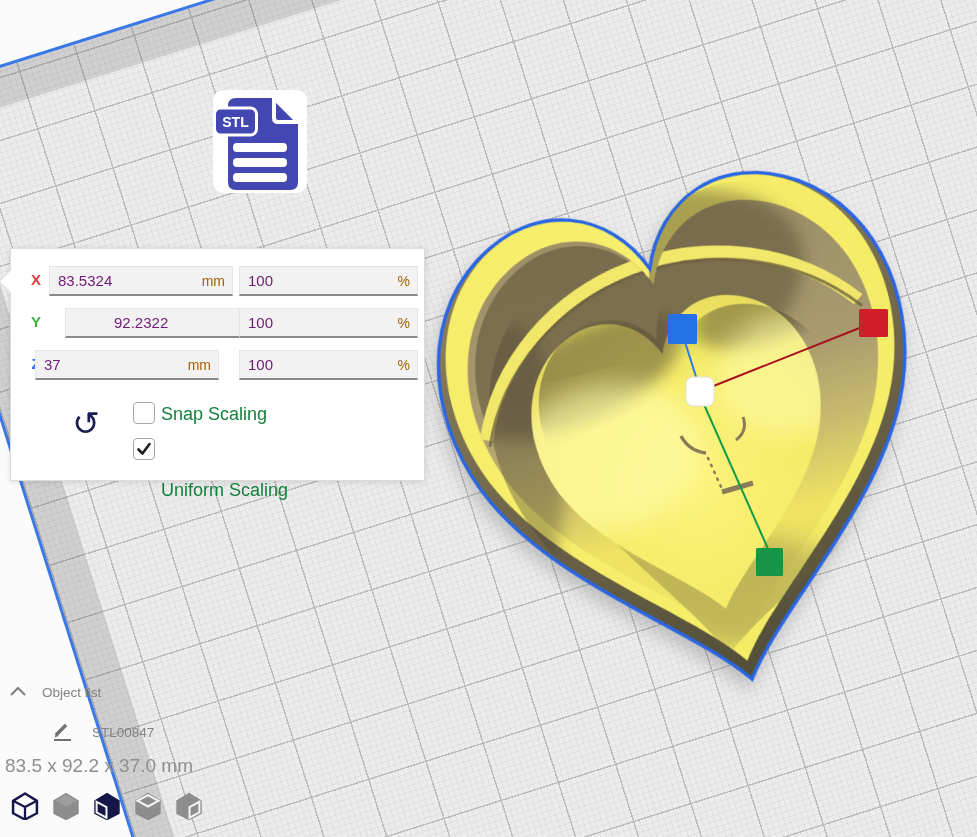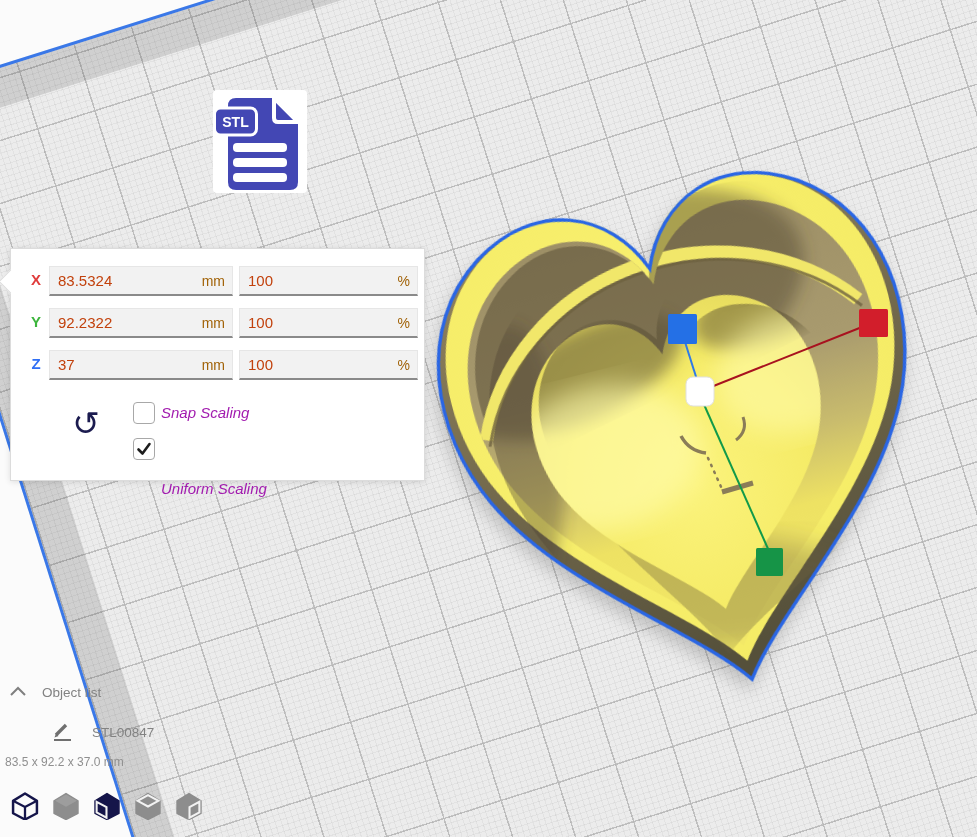--- a/index.html
+++ b/index.html
@@ -19,50 +19,50 @@
   .plate::before{content:"";position:absolute;inset:0;
          background:
            linear-gradient(rgba(60,60,60,0.16),rgba(60,60,60,0.16)) top left/100% 38px no-repeat,
            linear-gradient(rgba(60,60,60,0.16),rgba(60,60,60,0.16)) top left/38px 100% no-repeat;}
 
   
   .model{position:absolute;left:400px;top:70px;width:580px;height:640px;z-index:2;}
 
   
   .stl-card{position:absolute;left:213px;top:90px;width:94px;height:103px;background:#fff;
-            border-radius:4px;z-index:3;}
+            border-radius:11px;z-index:3;}
   .stl-card svg{position:absolute;left:0;top:0;}
 
   
   .scale-panel{position:absolute;left:10px;top:248px;width:413px;height:231px;background:#fff;
                border:1px solid #dcdcdc;box-shadow:0 1px 6px rgba(0,0,0,0.12);z-index:5;}
   .panel-notch{position:absolute;left:-9px;top:24px;width:16px;height:16px;background:#fff;
                border-left:1px solid #dcdcdc;border-bottom:1px solid #dcdcdc;
                transform:rotate(45deg);}
   .axis-label{position:absolute;width:18px;font-size:15px;font-weight:bold;text-align:center;}
   .axis-x{color:#e03c3c;}.axis-y{color:#3cb53c;}.axis-z{color:#2f6ff5;}
   .field{position:absolute;height:27px;background:#f2f2f2;border:1px solid #e6e6e6;
          border-bottom:2px solid #8a8a8a;}
   .field input{width:100%;height:100%;box-sizing:border-box;border:none;background:transparent;
-         font-family:"Liberation Sans",sans-serif;font-size:15px;color:#c2410c;
+         font-family:"Liberation Sans",sans-serif;font-size:15px;color:#701a75;
          padding:0 30px 0 8px;outline:none;}
   .suffix{position:absolute;right:7px;top:6px;font-size:14px;color:#a16207;pointer-events:none;}
   .reset-btn{position:absolute;left:58px;top:406px;width:34px;height:34px;border:none;
          background:transparent;color:#1b1b4f;font-size:33px;line-height:34px;cursor:pointer;
          font-family:"DejaVu Sans",sans-serif;padding:0;}
   .checkbox{position:absolute;width:20px;height:20px;background:#fff;border:1.5px solid #a8a8a8;
             border-radius:4px;cursor:pointer;}
   .checkbox .check{display:none;position:absolute;left:1px;top:1px;}
   .checkbox.checked .check{display:block;}
-  .chk-label{position:absolute;font-size:15px;color:#a21caf;font-style:italic;}
+  .chk-label{position:absolute;font-size:18px;color:#15803d;}
 
   
   .status{position:absolute;z-index:5;color:#828282;font-size:13.5px;}
   .row-icon{position:absolute;left:8px;}
-  .dims{position:absolute;left:5px;top:755px;font-size:12px;color:#8f8f8f;z-index:5;}
+  .dims{position:absolute;left:5px;top:755px;font-size:19px;color:#8f8f8f;z-index:5;}
 
   
   .view-toolbar{position:absolute;left:11px;top:792px;display:flex;gap:13px;z-index:5;}
   .view-btn{width:28px;height:28px;padding:0;border:none;background:transparent;cursor:pointer;}
 </style>
 </head>
 <body>
 
 <div class="screen">
 
@@ -171,31 +171,31 @@
     <div class="field" style="left:38px;top:17px;width:182px;">
       <input value="83.5324" style="">
       <span class="suffix">mm</span>
     </div>
     <div class="field" style="left:228px;top:17px;width:177px;">
       <input value="100" style="">
       <span class="suffix">%</span>
     </div>
 
     <span class="axis-label axis-y" style="left:16px;top:64px;">Y</span>
-    <div class="field" style="left:38px;top:59px;width:182px;">
+    <div class="field" style="left:54px;top:59px;width:182px;padding-left:40px;">
       <input value="92.2322" style="">
       <span class="suffix">mm</span>
     </div>
     <div class="field" style="left:228px;top:59px;width:177px;">
       <input value="100" style="">
       <span class="suffix">%</span>
     </div>
 
     <span class="axis-label axis-z" style="left:16px;top:106px;">Z</span>
-    <div class="field" style="left:38px;top:101px;width:182px;">
+    <div class="field" style="left:24px;top:101px;width:182px;">
       <input value="37" style="">
       <span class="suffix">mm</span>
     </div>
     <div class="field" style="left:228px;top:101px;width:177px;">
       <input value="100" style="">
       <span class="suffix">%</span>
     </div>
 
     <button class="reset-btn" style="left:58px;top:158px;">↺</button>
 

